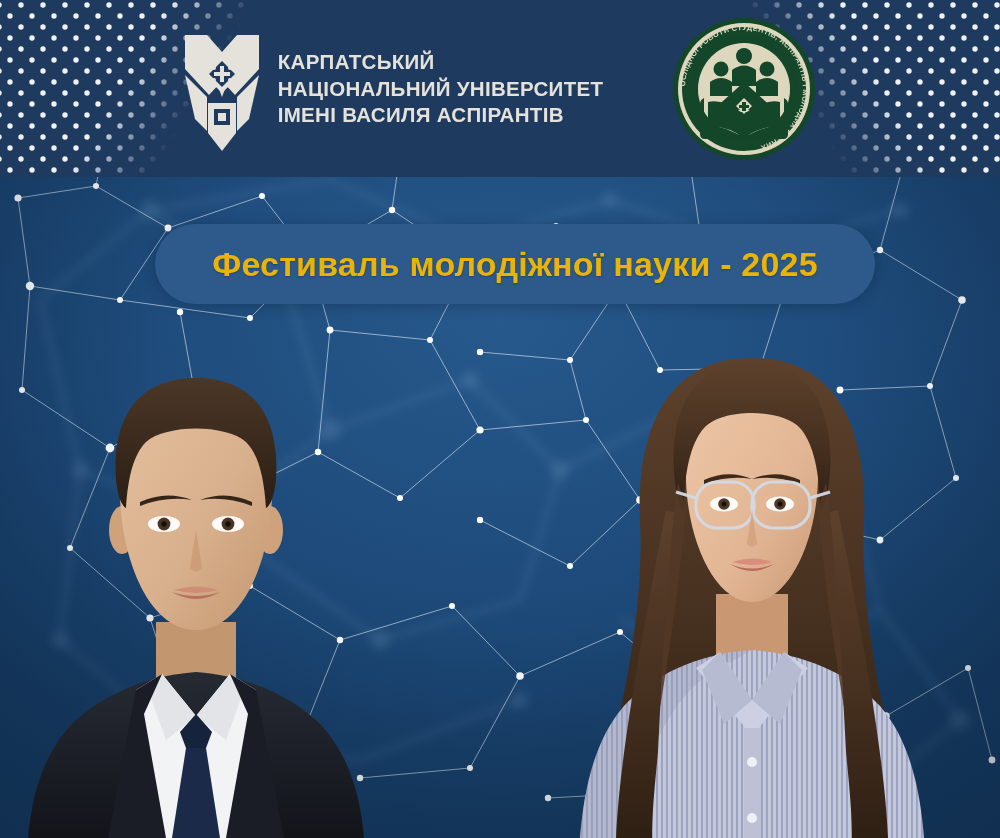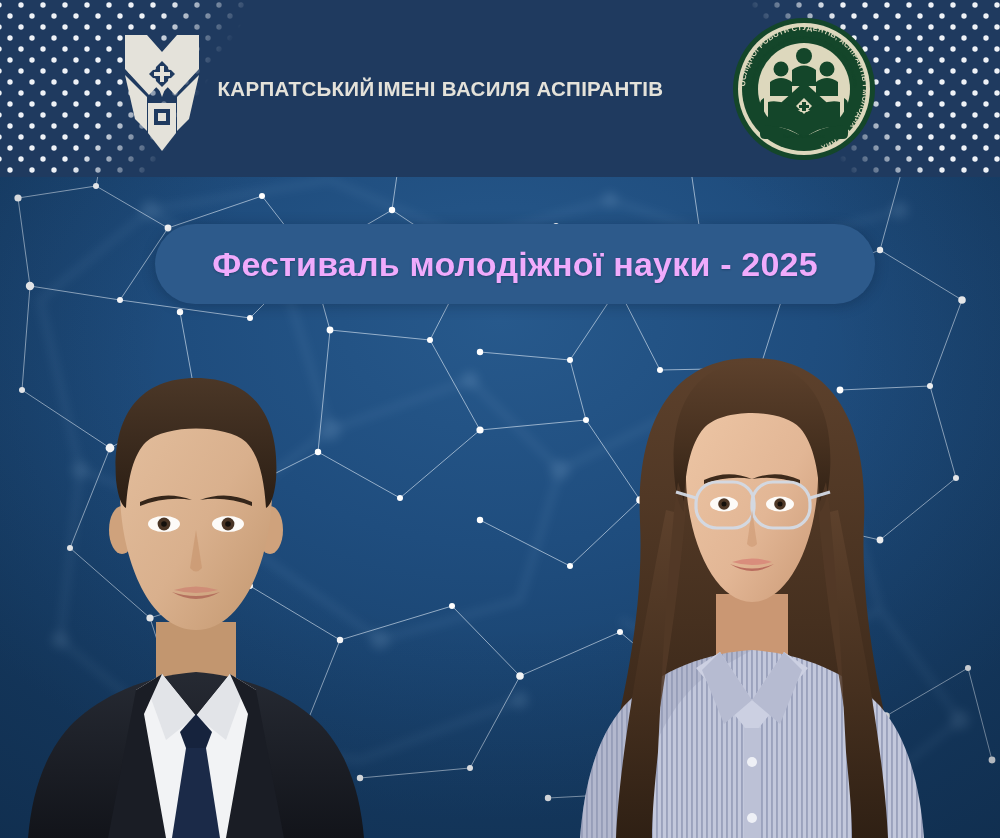--- a/index.html
+++ b/index.html
@@ -72,21 +72,21 @@
     gap: 68px;
   }
   .uni-block {
     display: flex;
     align-items: center;
     gap: 17px;
   }
   .uni-mark { width: 78px; height: 132px; display: block; flex: 0 0 auto; }
   .uni-text {
     display: flex;
-    flex-direction: row;
+    flex-direction: column;
     justify-content: center;
     gap: 3px;
   }
   .uni-line {
     color: #e4e2da;
     font-size: 20.5px;
     font-weight: 700;
     letter-spacing: .3px;
     line-height: 1.16;
     white-space: nowrap;
@@ -102,21 +102,21 @@
     height: 80px;
     background: #2d5a8b;
     border-radius: 40px;
     display: flex;
     align-items: center;
     justify-content: center;
     z-index: 5;
     box-shadow: 0 2px 14px rgba(6,18,36,.28);
   }
   .title-text {
-    color: #f0abfc;
+    color: #eab308;
     font-size: 34px;
     font-weight: 700;
     letter-spacing: .2px;
     white-space: nowrap;
     text-shadow: 0 1px 2px rgba(10,28,52,.35);
   }
 
   
   .portrait {
     position: absolute;
@@ -446,20 +446,21 @@
             <path d="M25 80 h28 v30 l-14 18 l-14 -18 Z"></path>
           </g>
           <g fill="#1f3a5f">
             <rect x="31" y="86" width="16" height="16"></rect>
           </g>
           <rect x="35" y="90" width="8" height="8" fill="#e4e2da"></rect>
         </svg>
 
         <div class="uni-text">
           <div class="uni-line">КАРПАТСЬКИЙ</div>
+          <div class="uni-line">НАЦІОНАЛЬНИЙ УНІВЕРСИТЕТ</div>
           <div class="uni-line">ІМЕНІ ВАСИЛЯ АСПІРАНТІВ</div>
         </div>
       </div>
 
       <svg class="seal" viewBox="0 0 146 146" aria-hidden="true">
         <defs>
           <path id="ringOuter" d="M73 73 m-59 0 a59 59 0 1 1 118 0 a59 59 0 1 1 -118 0"></path>
           <path id="ringInner" d="M73 73 m-50 0 a50 50 0 1 1 100 0 a50 50 0 1 1 -100 0"></path>
         </defs>
         <circle cx="73" cy="73" r="71" fill="#14462a"></circle>

